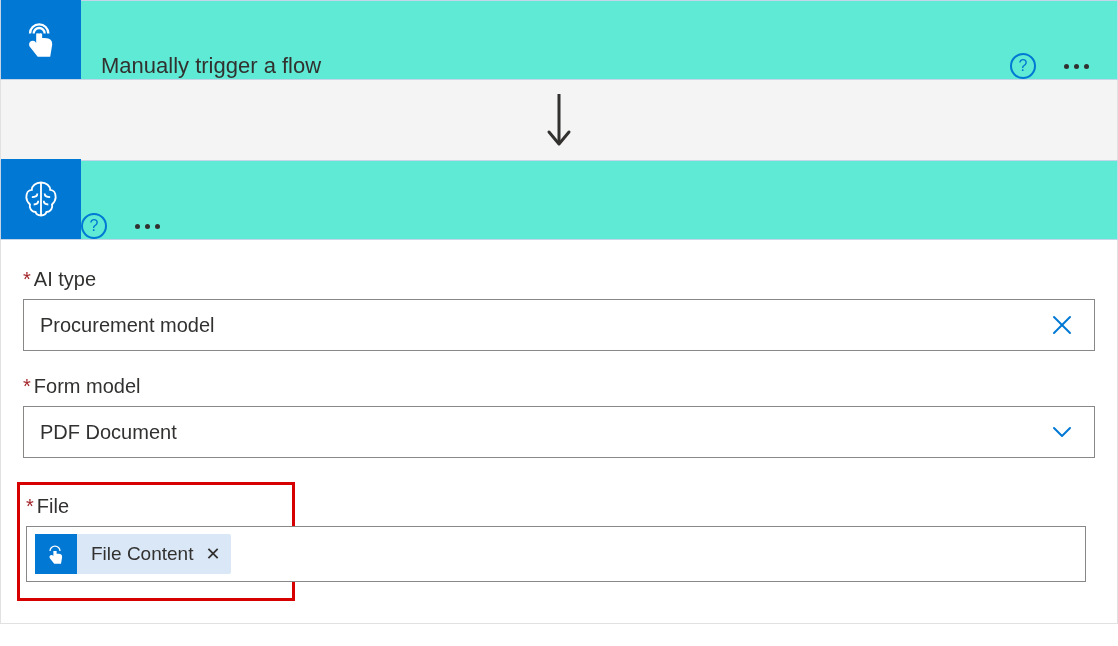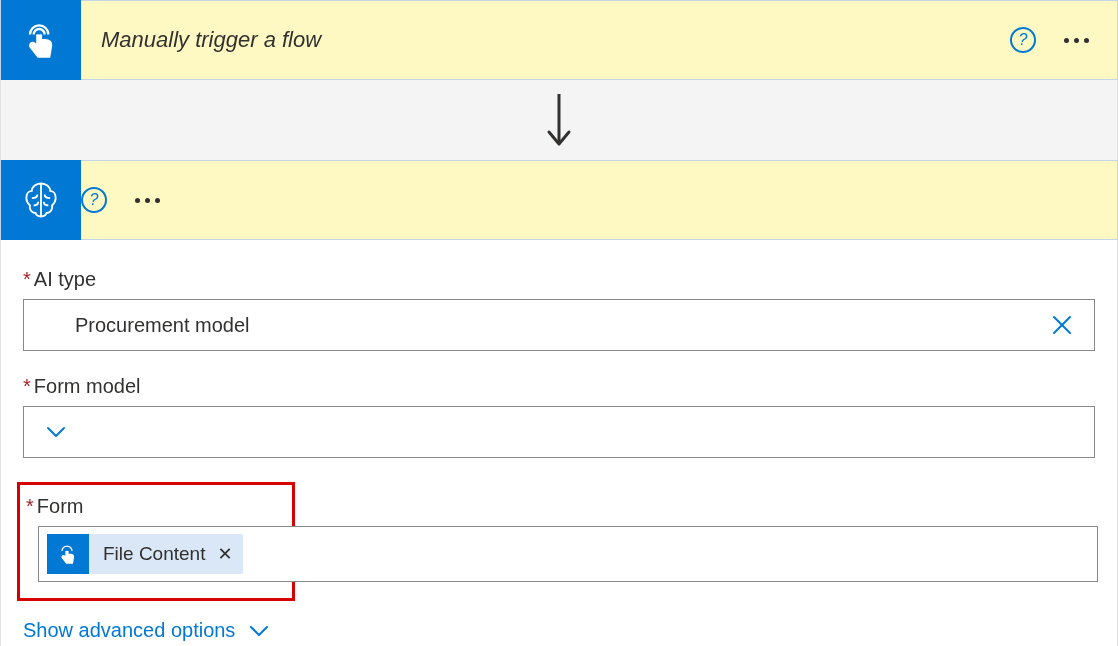--- a/index.html
+++ b/index.html
@@ -8,26 +8,25 @@
       font-size: 14px;
       color: #323130;
       background: #ffffff;
       width: 1118px;
     }
     .canvas {
       padding: 0;
     }
     .step-header {
       display: flex;
-      align-items: center;
+      align-items: flex-end;
       height: 80px;
-      background: #fef9c3;
+      background: #5eead4;
       border: 1px solid #c4d5e8;
       position: relative;
-      font-style: italic;
     }
     .step-icon-box {
       width: 80px;
       height: 80px;
       background: #0078d4;
       display: flex;
       align-items: center;
       justify-content: center;
       flex-shrink: 0;
     }
@@ -119,21 +118,20 @@
       height: 52px;
       border: 1px solid #8a8886;
       background: #ffffff;
       padding: 0 16px;
       font-size: 20px;
       color: #323130;
       justify-content: space-between;
     }
     .field-input-text {
       flex: 1;
-      margin-left: 35px;
     }
     .field-input-action {
       display: flex;
       align-items: center;
       justify-content: center;
       width: 32px;
       height: 32px;
       cursor: pointer;
     }
     .clear-x svg, .chevron-svg {
@@ -271,53 +269,48 @@
         </span>
       </div>
     </div>
 
     <div class="field-group">
       <div class="field-label">
         <span class="req">*</span>
         <span>Form model</span>
       </div>
       <div class="field-input">
+        <span class="field-input-text">PDF Document</span>
         <span class="field-input-action">
           <svg class="chevron-svg" viewBox="0 0 22 22">
               <polyline points="3,7 11,15 19,7" fill="none" stroke="#0078d4" stroke-width="2" stroke-linecap="round" stroke-linejoin="round"></polyline>
             </svg>
         </span>
       </div>
     </div>
 
     <div class="form-field-wrapper">
     <div class="field-group field-group-highlight" style="margin-bottom:0;">
       <div class="field-label">
         <span class="req">*</span>
-        <span>Form</span>
-      </div>
-      <div class="token-field" style="width:1060px; margin-left:12px;">
+        <span>File</span>
+      </div>
+      <div class="token-field" style="width:1060px; margin-left:0;">
         <div class="token">
           <div class="token-icon-box">
             <svg viewBox="0 0 48 48">
               <g fill="none" stroke="#ffffff" stroke-width="2.5">
                 <path d="M12 18 a10 10 0 0 1 20 0"></path>
                 <path d="M20 18 v14 l-3 -4 c-1 -1 -3 -1 -4 0 c-1 1 -1 3 0 4 l8 10 h12 l2 -12 c0 -3 0 -6 -11 -6 v-6" fill="#ffffff" stroke="#ffffff"></path>
               </g>
             </svg>
           </div>
           <span class="token-label">File Content</span>
           <span class="token-remove">✕</span>
         </div>
       </div>
     </div>
     </div>
 
-    <div class="show-advanced">
-      <span>Show advanced options</span>
-      <svg viewBox="0 0 20 14">
-          <polyline points="2,3 10,11 18,3" fill="none" stroke="#0078d4" stroke-width="2" stroke-linecap="round" stroke-linejoin="round"></polyline>
-        </svg>
-    </div>
 
   </div>
 
 </div>
 
 </body></html>

